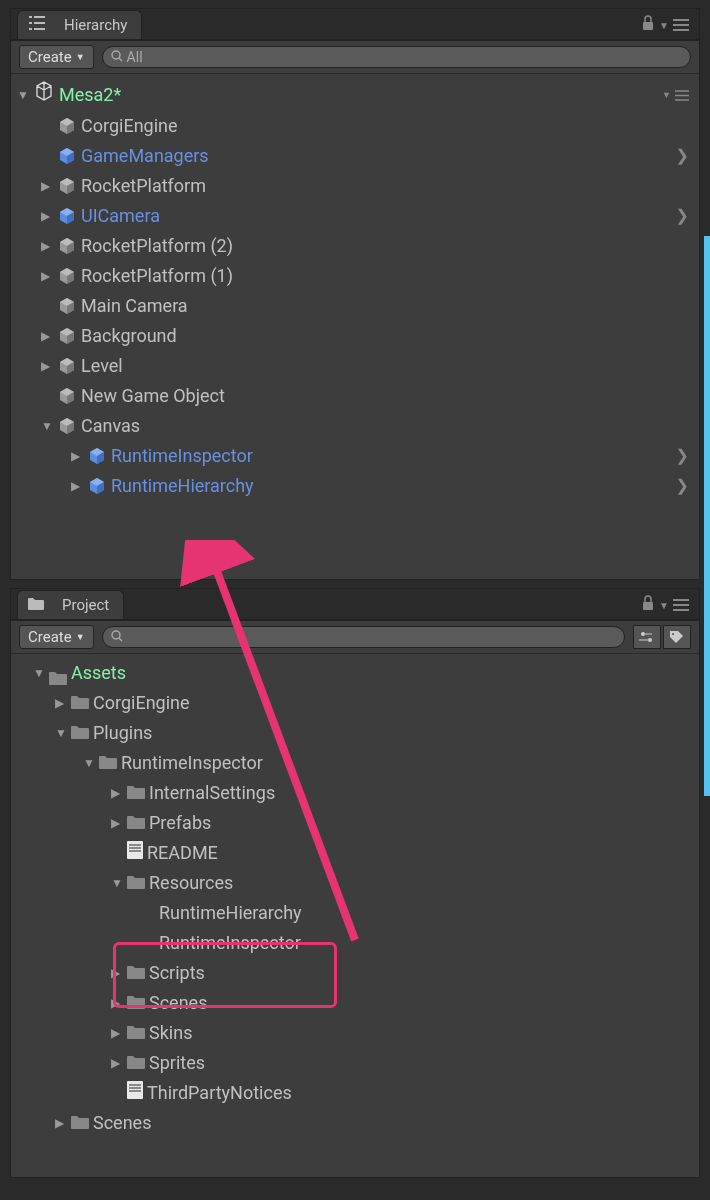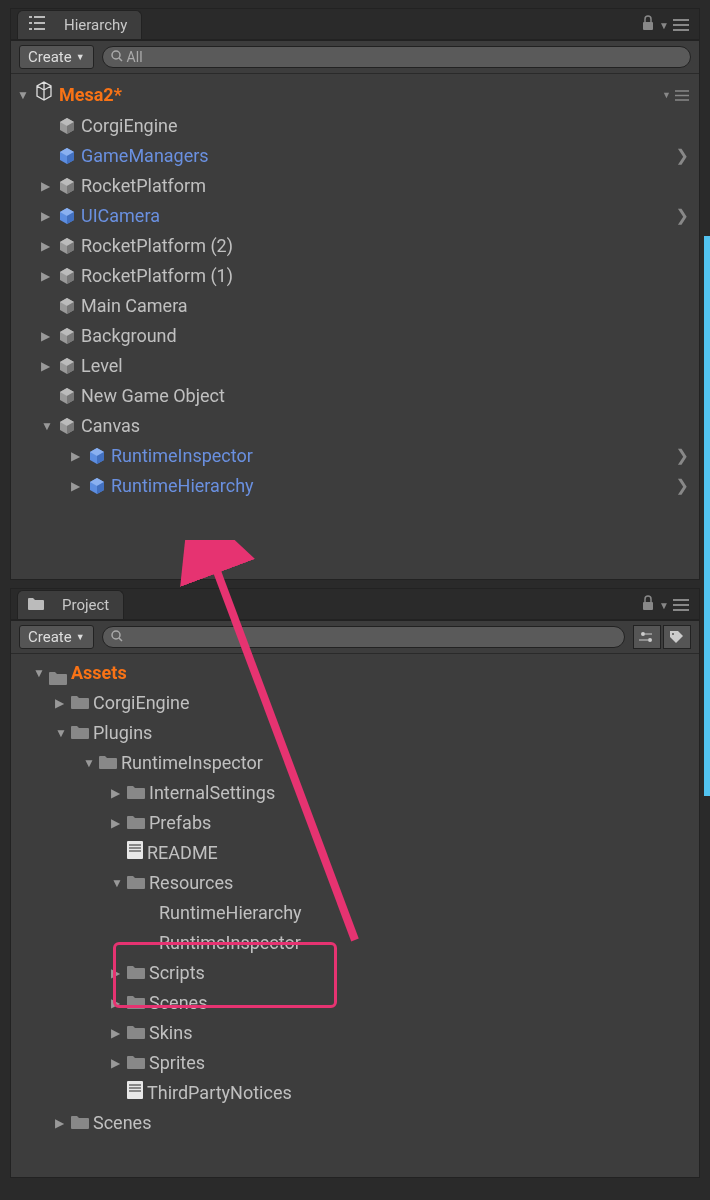--- a/index.html
+++ b/index.html
@@ -68,21 +68,21 @@
 
   .folder-icon { width: 18px; height: 14px; display:inline-block; }
   .folder-icon svg { width:100%; height:100%; }
 
   .unity-small { width:20px; height:20px; background:#888; border-radius:2px; display:flex; align-items:center; justify-content:center; font-size:12px; color:#222; }
   .doc-icon { width:16px; height:18px; background:#e8e8e8; border-radius:1px; display:inline-block; position:relative; }
   .doc-icon::before { content:""; position:absolute; top:3px; left:2px; right:2px; height:2px; background:#888; box-shadow: 0 3px 0 #888, 0 6px 0 #888; }
 
   .prefab-icon { width:20px; height:20px; }
 
-  .bold { font-weight:700; color:#f97316; }
+  .bold { font-weight:400; color:#86efac; }
 
   .highlight-box {
     position:absolute;
     border: 3px solid #e63371;
     border-radius: 6px;
     pointer-events:none;
   }
 
   .arrow-annot {
     position:absolute;

